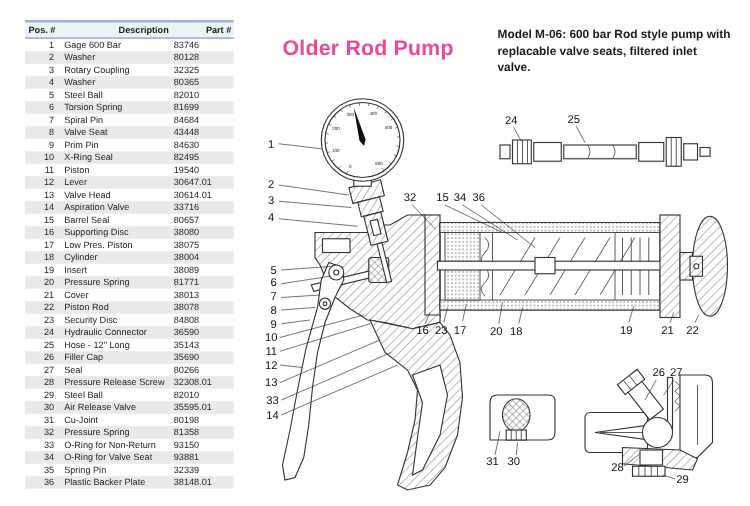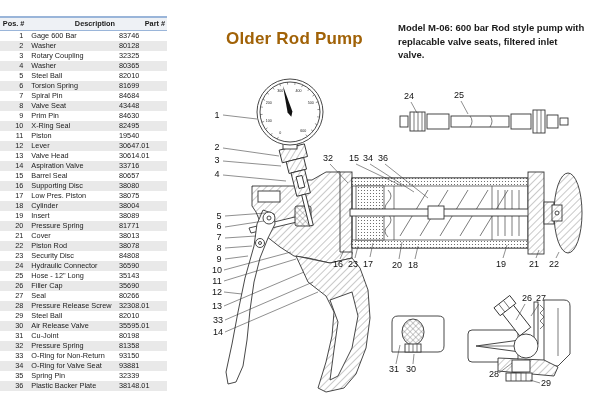--- a/index.html
+++ b/index.html
@@ -1,31 +1,31 @@
 <!DOCTYPE html>
 <html><head>
 <meta charset="utf-8">
 <style>
   html,body{margin:0;padding:0;background:#fff;}
   .page{position:relative;width:600px;height:405px;background:#fff;overflow:hidden;
         font-family:"Liberation Sans",sans-serif;}
   
-  .parts{position:absolute;left:0;top:16px;width:167px;border-collapse:collapse;
+  .parts{position:absolute;left:20px;top:16px;width:167px;border-collapse:collapse;
          font-size:7.3px;color:#222;line-height:10px;}
   .parts thead th{font-weight:bold;text-align:right;padding:1px 2px;background:#eef1f5;
          border-top:2px solid #9ab5d9;border-bottom:1.5px solid #9ab5d9;color:#1a1a1a;}
   .parts thead th.pos{text-align:right;width:24px;padding-right:5px;}
   .parts thead th.part{width:52px;}
   .parts td{padding:0 2px;height:10px;white-space:nowrap;}
   .parts td.pos{text-align:right;width:24px;padding-right:6px;}
   .parts td.desc{width:85px;}
   .parts tr.stripe{background:#e9e9e9;}
   
   .title{position:absolute;left:226px;top:29px;font-size:17px;font-weight:bold;
-         color:#a16207;letter-spacing:.2px;}
+         color:#ec4899;letter-spacing:.2px;}
   .note{position:absolute;left:398px;top:21px;width:188px;font-size:9.5px;font-weight:bold;
         color:#1a1a1a;line-height:13.5px;}
   
   .diagram{position:absolute;left:0;top:0;}
   .ln{fill:none;stroke:#333;stroke-width:.9;}
   .wh{fill:#fff;stroke:#333;stroke-width:.9;}
   .ht{fill:url(#hatch);stroke:#333;stroke-width:.9;}
   .xh{fill:url(#xhatch);stroke:#333;stroke-width:.9;}
   .dt{fill:url(#dots);stroke:#333;stroke-width:.7;}
   .thin{stroke:#444;stroke-width:.7;fill:none;}

